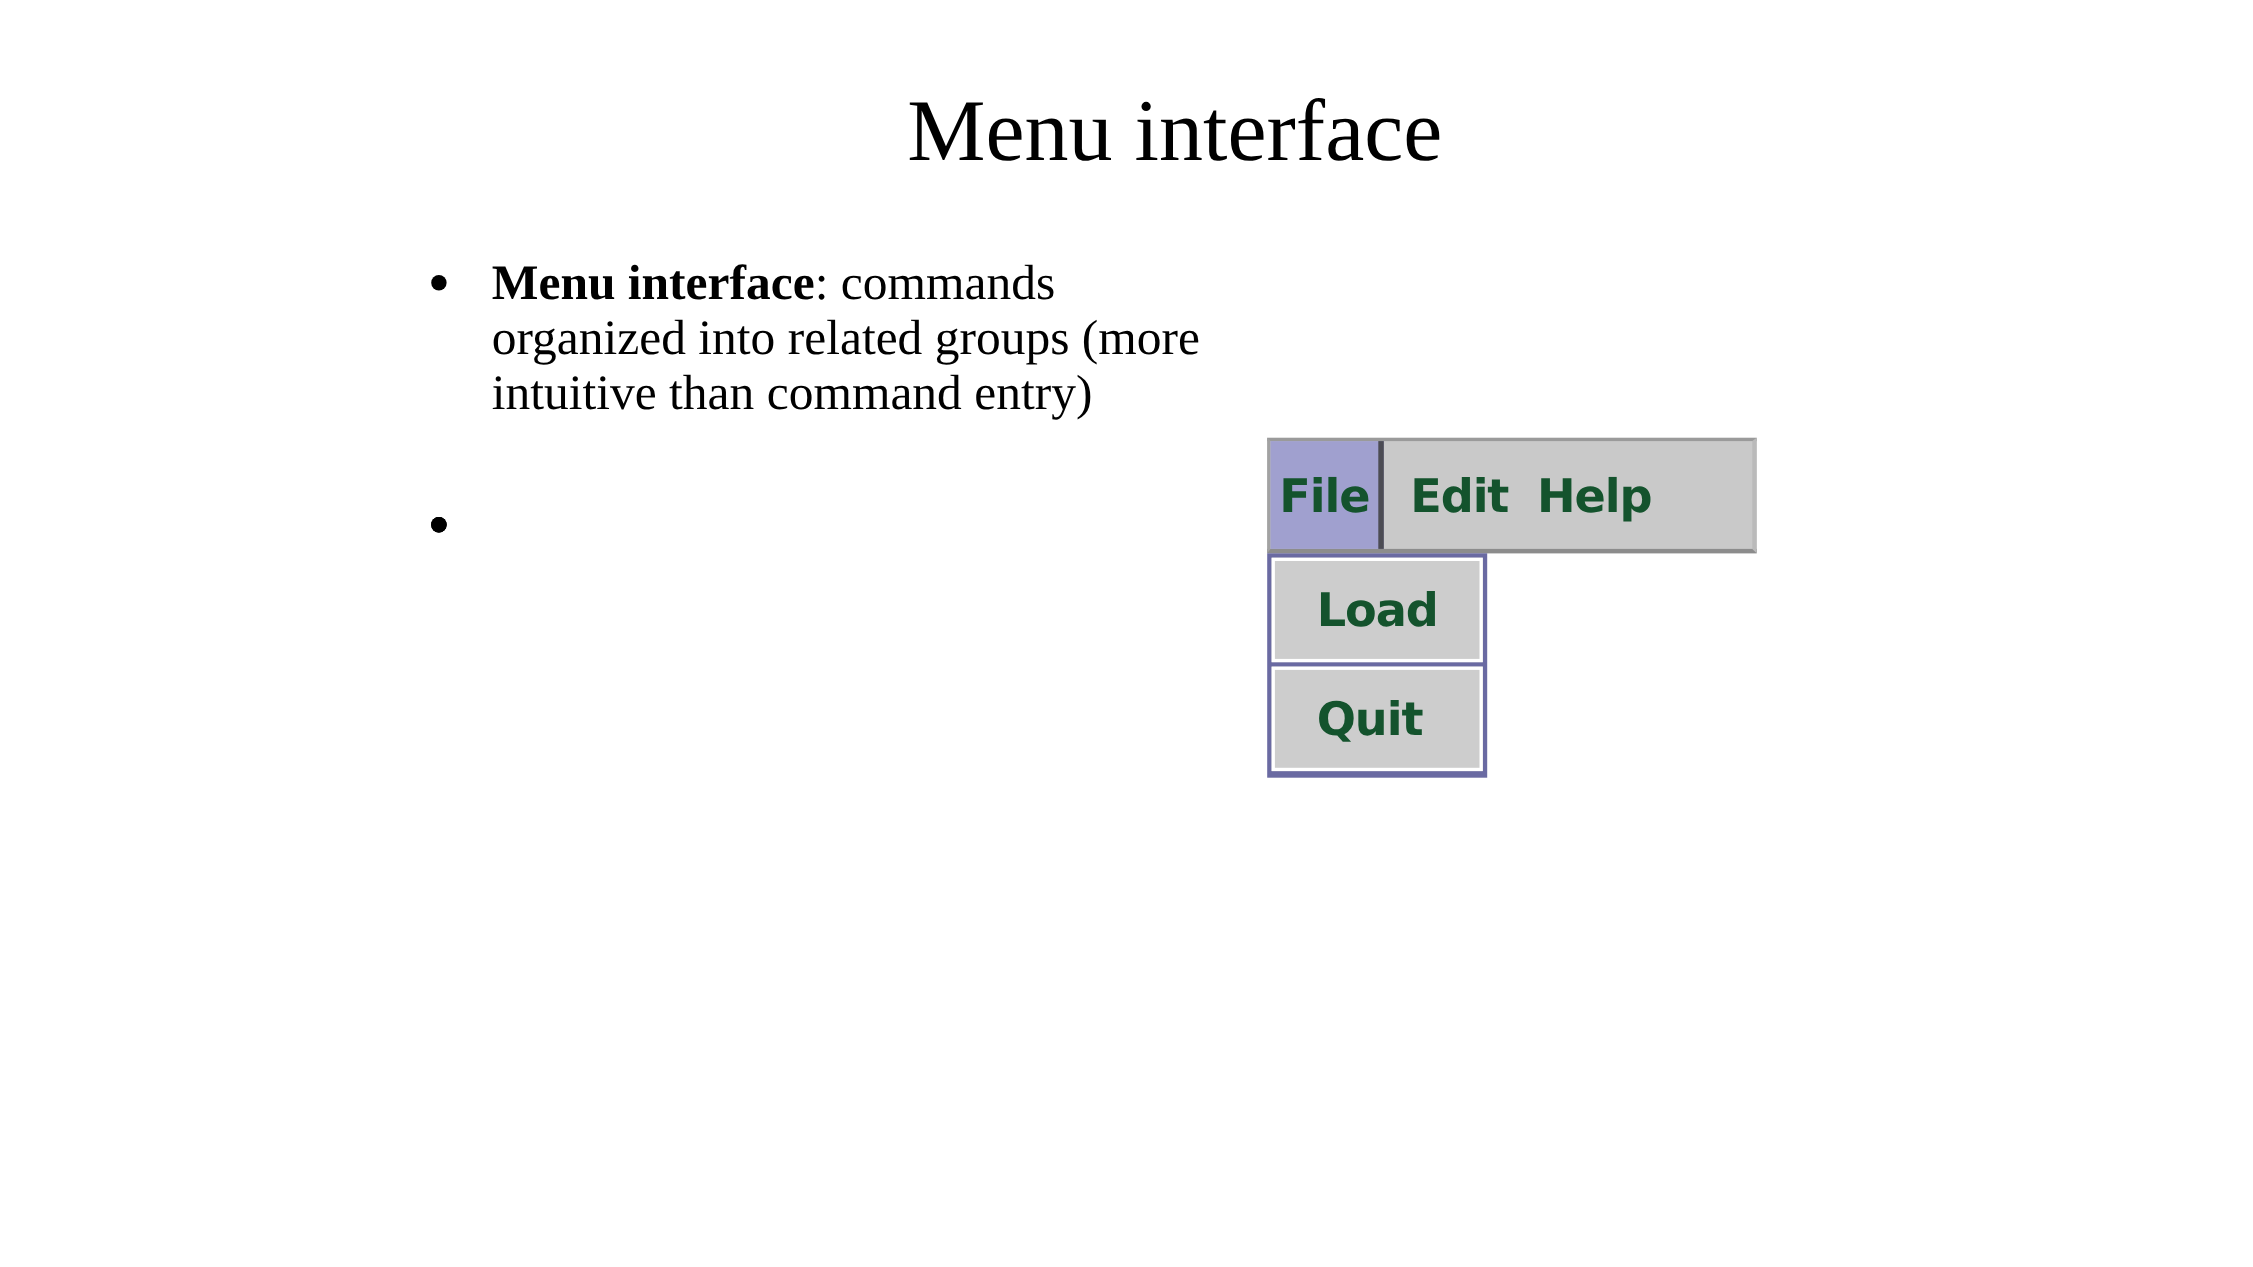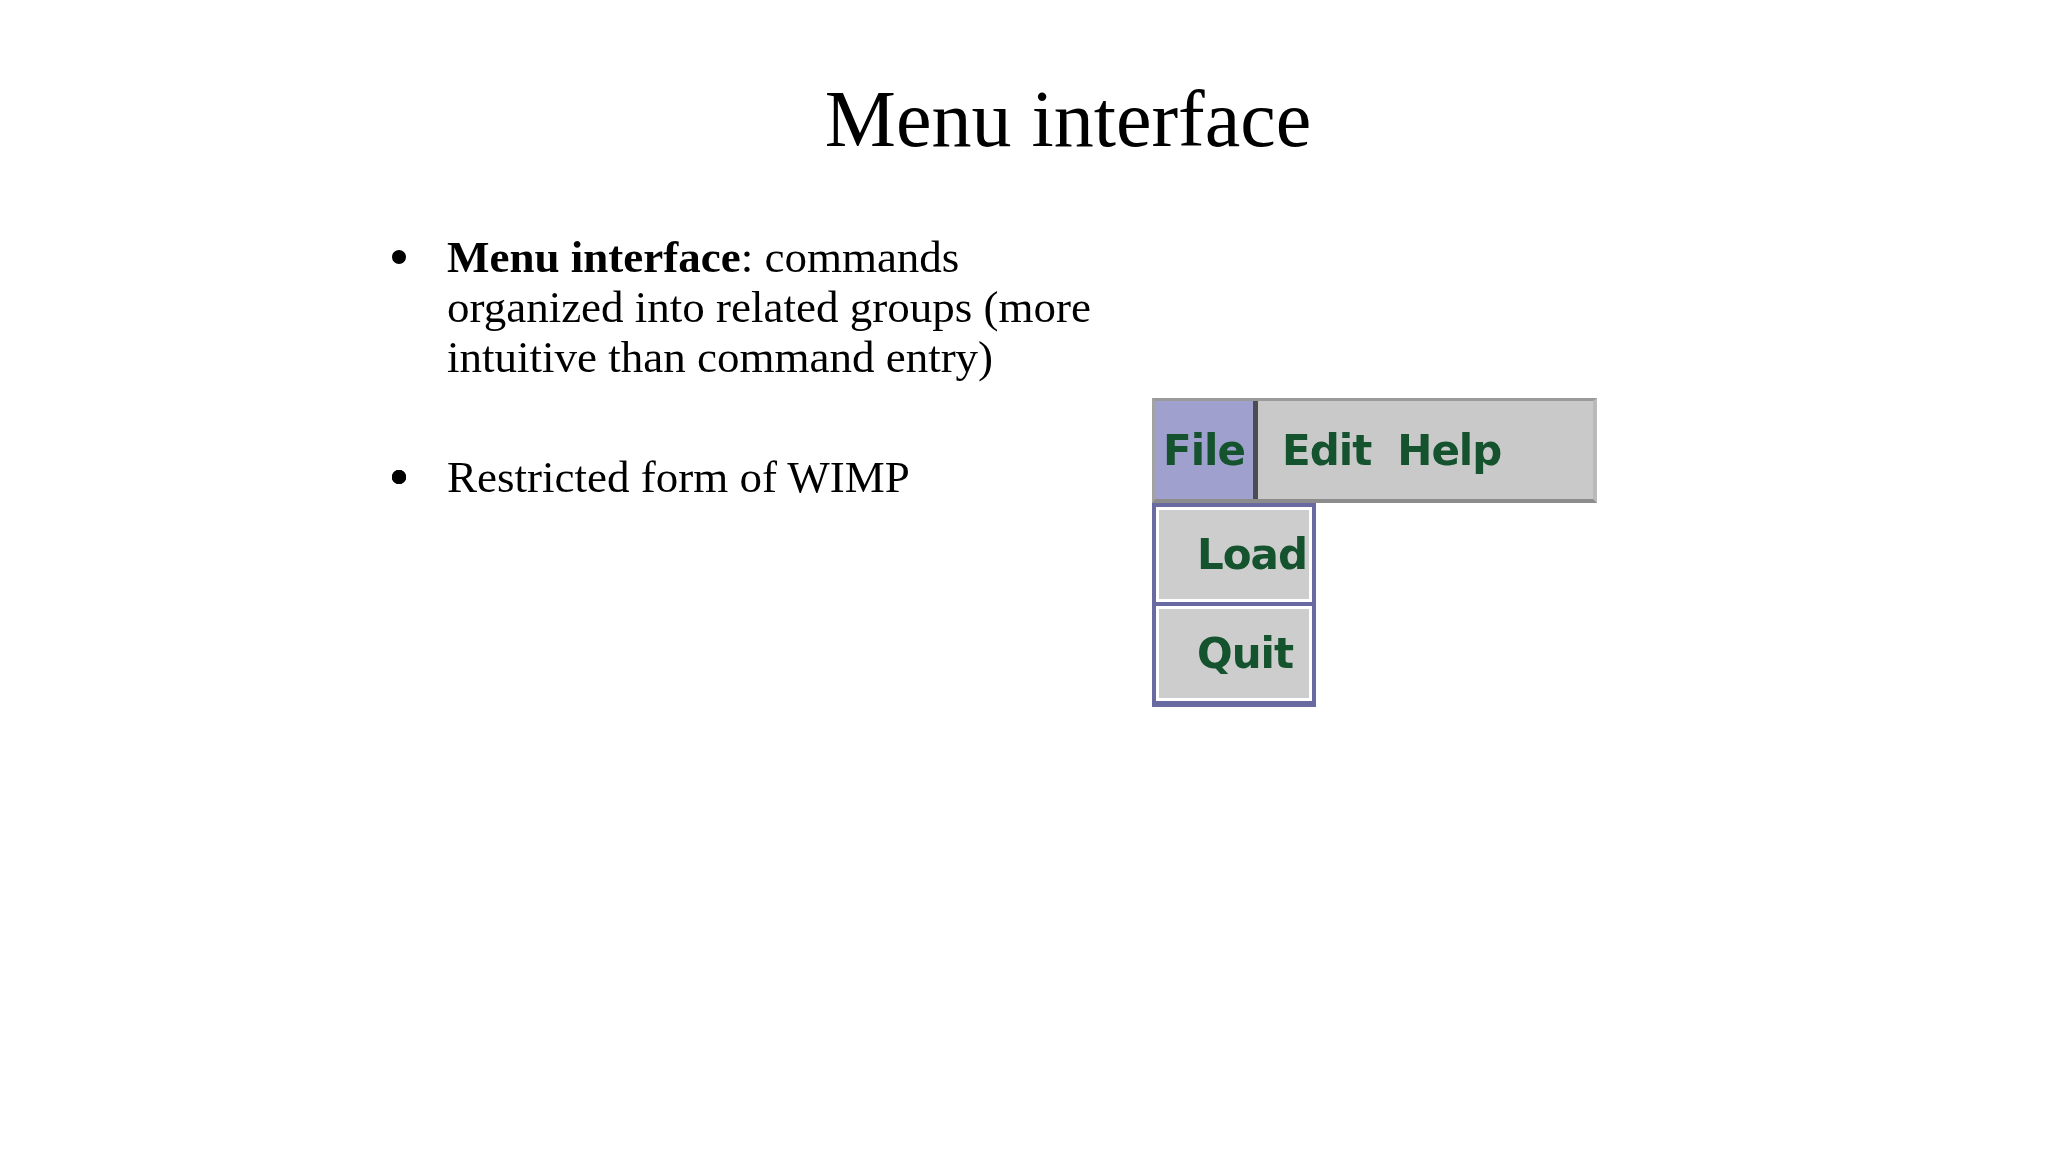--- a/index.html
+++ b/index.html
@@ -55,21 +55,21 @@
     display:flex;align-items:center;
     font-size:42px;letter-spacing:-1px;cursor:default;
   }
   .mb-item.sel{
     background:var(--hl);width:98px;justify-content:center;
     border-right:5px solid var(--shadow);
   }
   .mb-item.mb1{margin-left:24px;}
   .mb-item.mb2{margin-left:26px;}
   .dropdown{
-    position:absolute;left:0;top:105px;width:164px;box-sizing:border-box;
+    position:absolute;left:0;top:105px;width:200px;box-sizing:border-box;
     background:var(--dd-frame);
     padding:4px 4px 6px 4px;
     display:flex;flex-direction:column;gap:4px;
   }
   .dd-item{
     height:95px;box-sizing:border-box;flex:0 0 auto;
     background:var(--item-bg);
     border:3px solid var(--item-edge);
     display:flex;align-items:center;padding-left:38px;
     font-size:42px;letter-spacing:-1px;cursor:default;
@@ -82,21 +82,21 @@
 <body>
 
 <h1 class="slide-title">Menu interface</h1>
 
 <ul class="bullets">
     <li class="bullet-item"><span class="dot"></span><span class="btxt"><span class="bold">Menu interface</span><span>: commands
 organized into related groups (more
 intuitive than command entry)</span></span></li>
     <li class="bullet-item"><span class="dot"></span></li>
     <li class="bullet-item"><span class="dot"></span></li>
-    <li class="bullet-item"><span class="dot"></span><span class="btxt"><span>Restricted form of WIMP</span></span></li>
+    <li class="bullet-item"><span class="dot"></span></li>
   </ul>
 
 <div class="menu-widget">
   <div class="menu-bar">
       <div class="mb-item mb0 sel">File</div>
       <div class="mb-item mb1">Edit</div>
       <div class="mb-item mb2">Help</div>
     </div>
   <div class="dropdown">
       <div class="dd-item">Load</div>

